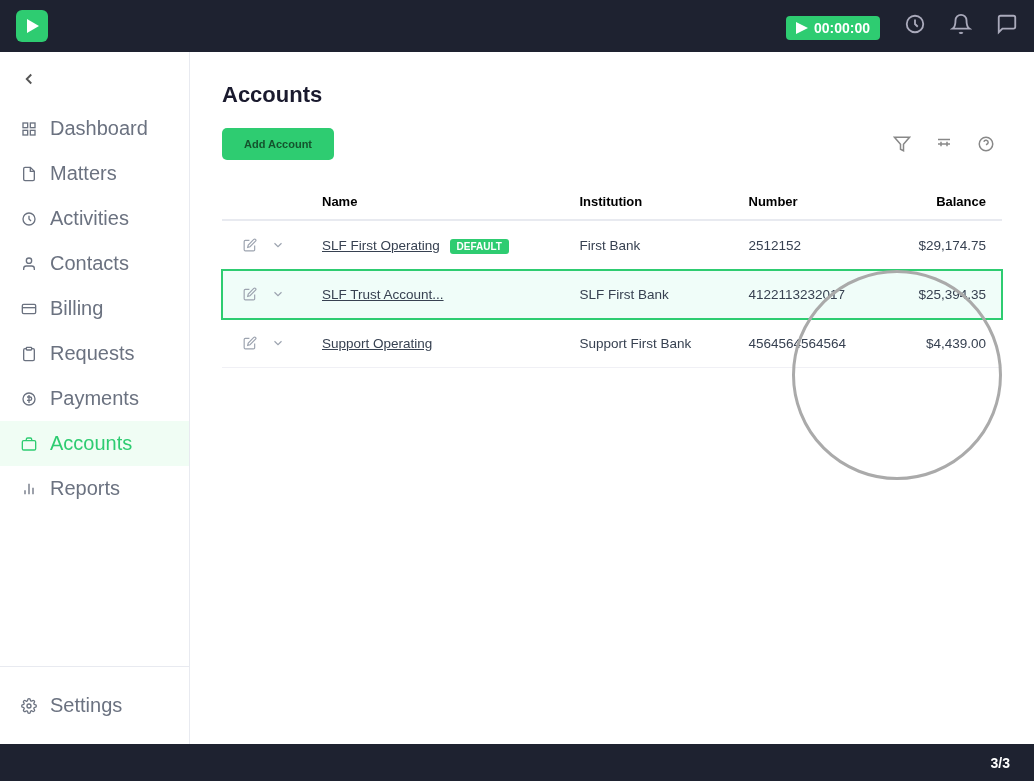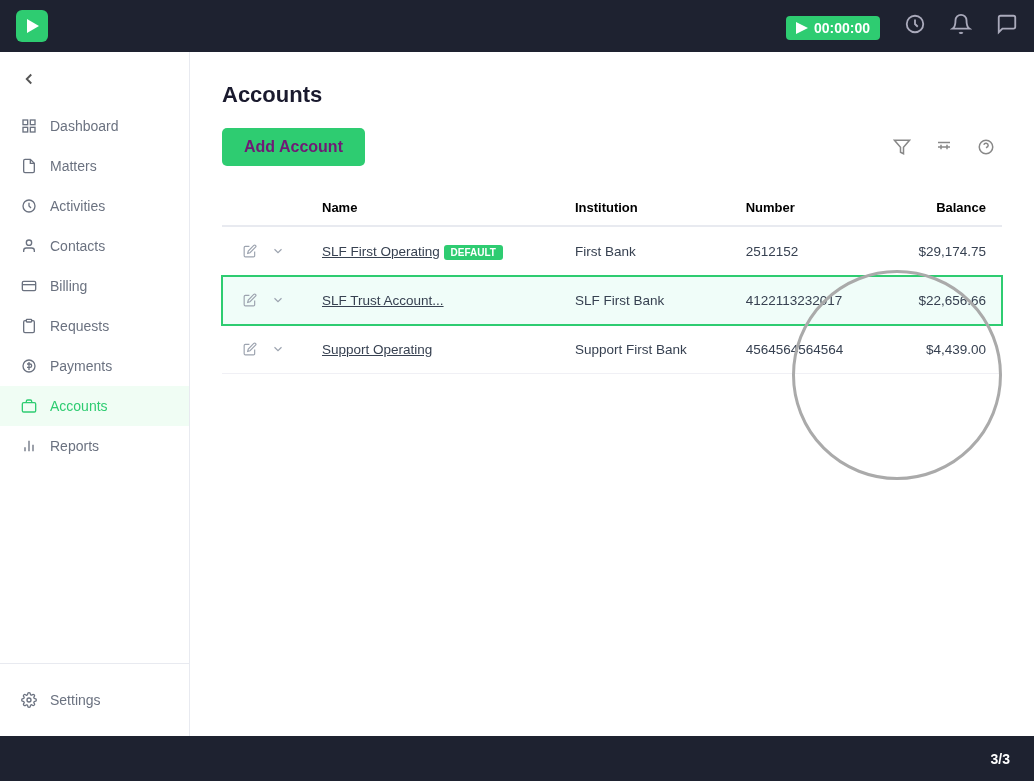--- a/index.html
+++ b/index.html
@@ -54,21 +54,21 @@
     }
     .sidebar-back svg { width: 18px; height: 18px; color: #555; }
     .sidebar-nav { flex: 1; padding: 4px 0; }
     .nav-item {
       display: flex;
       align-items: center;
       gap: 12px;
       padding: 11px 20px;
       cursor: pointer;
       color: #6b7280;
-      font-size: 14px;
+      font-size: 20px;
       font-weight: 500;
       border-radius: 0;
       transition: background 0.15s;
     }
     .nav-item.active {
       color: #2ecc71;
       background: #f0fdf4;
     }
     .nav-item .nav-icon { width: 18px; height: 18px; flex-shrink: 0; display: flex; align-items: center; justify-content: center; }
     .sidebar-bottom { padding: 16px 0; border-top: 1px solid #e8eaf0; }
@@ -87,25 +87,25 @@
       margin-bottom: 20px;
     }
     .toolbar {
       display: flex;
       align-items: center;
       justify-content: space-between;
       margin-bottom: 24px;
     }
     .add-account-btn {
       background: #2ecc71;
-      color: #701a75;
+      color: #14532d;
       border: none;
       border-radius: 5px;
       padding: 10px 22px;
-      font-size: 16px;
+      font-size: 11px;
       font-weight: 600;
       cursor: pointer;
     }
     .toolbar-actions { display: flex; align-items: center; gap: 10px; }
     .toolbar-icon-btn {
       background: none;
       border: none;
       cursor: pointer;
       color: #888;
       font-size: 18px;
@@ -157,38 +157,39 @@
       cursor: pointer;
       font-size: 13.5px;
     }
     .default-badge {
       background: #2ecc71;
       color: #fff;
       font-size: 10px;
       font-weight: 700;
       padding: 2px 7px;
       border-radius: 3px;
+      margin-left: 6px;
       text-transform: uppercase;
     }
 
     
     .circle-highlight {
       position: absolute;
       width: 210px; height: 210px;
       border-radius: 50%;
       border: 3px solid #aaa;
       right: 32px;
       top: 218px;
       pointer-events: none;
       z-index: 10;
     }
 
     
     .footer-bar {
-      height: 45px;
+      height: 37px;
       background: #1e2230;
       display: flex;
       align-items: center;
       justify-content: flex-end;
       padding: 0 24px;
       flex-shrink: 0;
     }
     .pagination-text {
       color: #fff;
       font-size: 14px;
@@ -440,21 +441,21 @@
                     <polyline points="6,9 12,15 18,9"></polyline>
                   </svg>
               </button>
             </div>
           </td>
           <td>
             <span class="account-link">SLF Trust Account...</span>
           </td>
           <td>SLF First Bank</td>
           <td>4122113232017</td>
-          <td class="right">$22,656.66</td>
+          <td class="right">$25,394.35</td>
         </tr>
 
         <tr>
           <td>
             <div class="row-actions">
               <button class="row-action-btn">
                 <svg width="14" height="14" viewBox="0 0 24 24" fill="none" stroke="#9ca3af" stroke-width="2">
                     <path d="M11 4H4a2 2 0 0 0-2 2v14a2 2 0 0 0 2 2h14a2 2 0 0 0 2-2v-7"></path>
                     <path d="M18.5 2.5a2.121 2.121 0 0 1 3 3L12 15l-4 1 1-4 9.5-9.5z"></path>
                   </svg>

